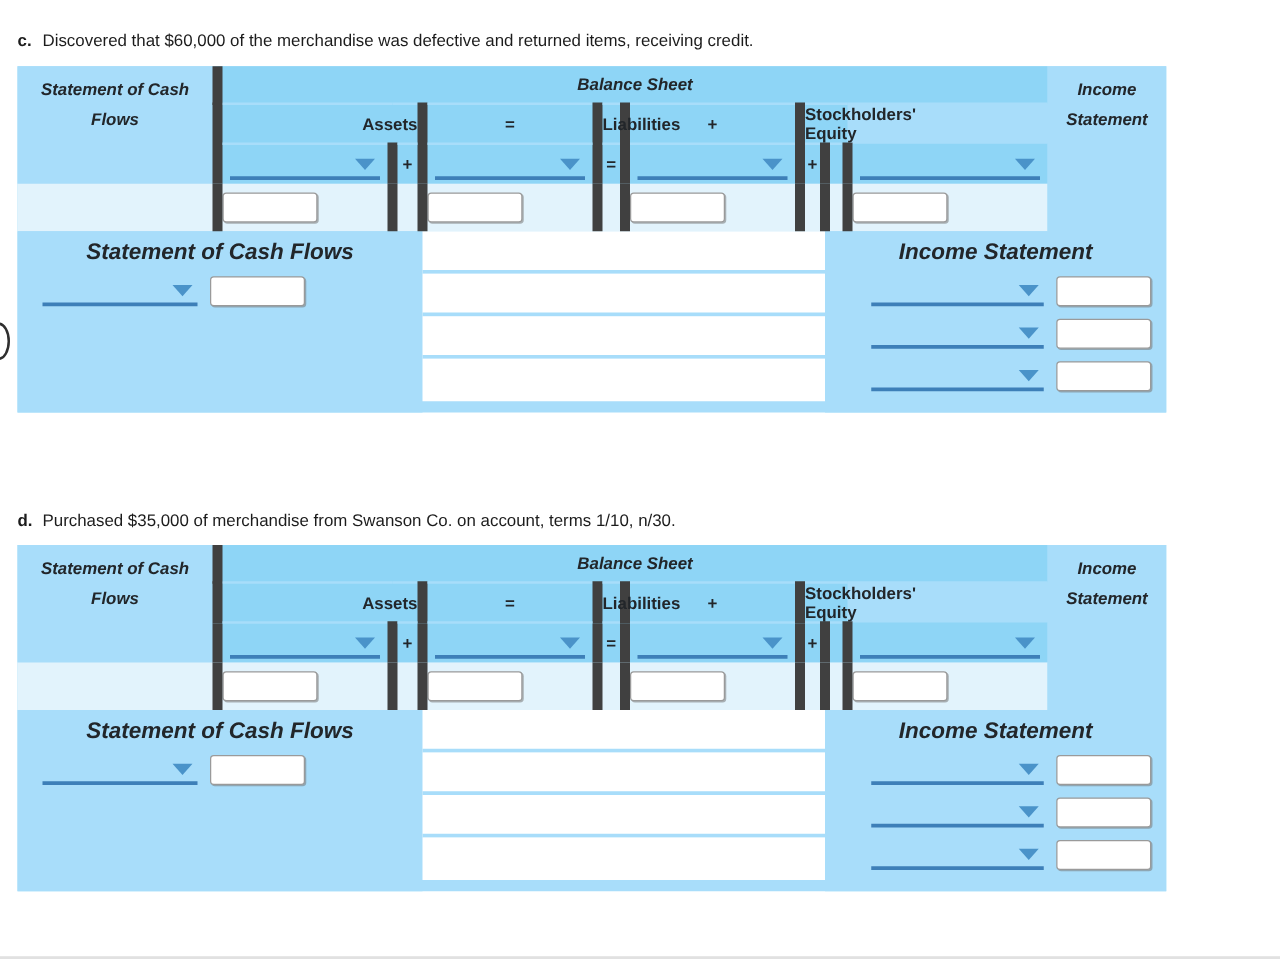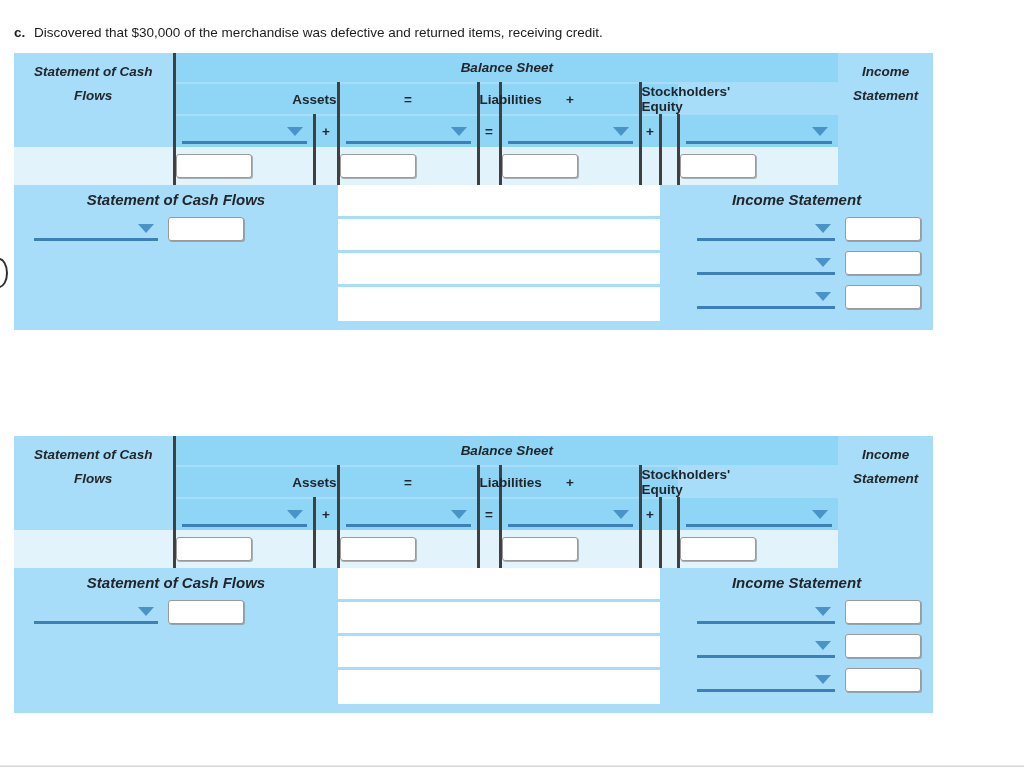--- a/index.html
+++ b/index.html
@@ -41,21 +41,21 @@
     padding: 0;
     vertical-align: middle;
   }
 
   
   .bs-tone   { background: #8ed5f6; }
   .lt-tone   { background: #a8ddfa; }
   .in-tone   { background: #e2f3fc; }
 
   
-  .sep-r { border-right: 3px solid #404040; }
+  .sep-r { border-right: 8px solid #404040; }
   .sep-b { border-bottom: 2px solid #a8ddfa; }
 
   
   .hdr-center {
     text-align: center;
     font-weight: bold;
     font-style: italic;
     font-size: 13.5px;
     color: #22262a;
     line-height: 1.75;
@@ -101,21 +101,21 @@
     display: block;
   }
 
   .cellpad { padding: 7px 0 7px 6px; }
 
   
   .subhdr {
     text-align: center;
     font-weight: bold;
     font-style: italic;
-    font-size: 15px;
+    font-size: 18px;
     color: #22262a;
     padding: 6px 0 4px 0;
   }
 
   
   .wl {
     background: #ffffff;
     height: 34px;
     border-bottom: 3px solid #a8ddfa;
   }
@@ -156,21 +156,21 @@
   }
 </style>
 </head>
 <body>
 
 <div class="page">
 
   <div class="edge-arc"></div>
 
   <div class="prompt" style="top:25px;">
-    <span class="letter">c.</span><span class="txt">Discovered that $30,000 of the merchandise was defective and returned items, receiving credit.</span>
+    <span class="letter">c.</span><span class="txt">Discovered that $60,000 of the merchandise was defective and returned items, receiving credit.</span>
   </div>
 
   <table class="worksheet" style="top:53px;">
     <colgroup>
       <col style="width:160px">
       <col style="width:140px">
       <col style="width:24px">
       <col style="width:140px">
       <col style="width:22px">
       <col style="width:140px">
@@ -309,20 +309,23 @@
           <div class="selctl">
             <span class="caret"></span>
           </div>
           <input class="inputbox" type="text" value="" style="">
         </div>
       </td>
     </tr>
   </tbody>
     </table>
 
+  <div class="prompt" style="top:409px;">
+    <span class="letter">d.</span><span class="txt">Purchased $35,000 of merchandise from Swanson Co. on account, terms 1/10, n/30.</span>
+  </div>
 
   <table class="worksheet" style="top:436px;">
     <colgroup>
       <col style="width:160px">
       <col style="width:140px">
       <col style="width:24px">
       <col style="width:140px">
       <col style="width:22px">
       <col style="width:140px">
       <col style="width:20px">

